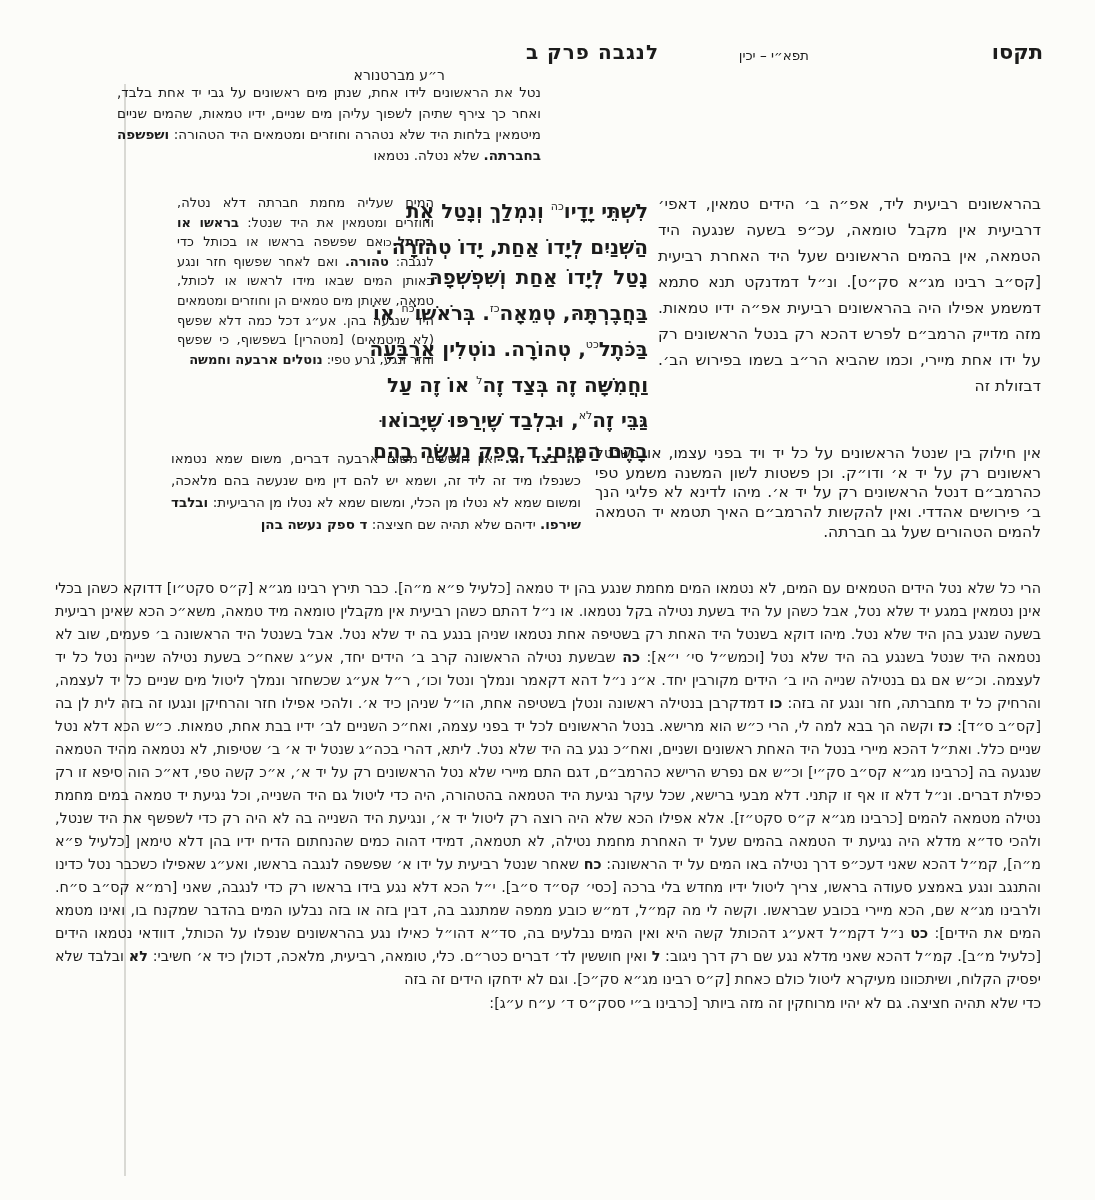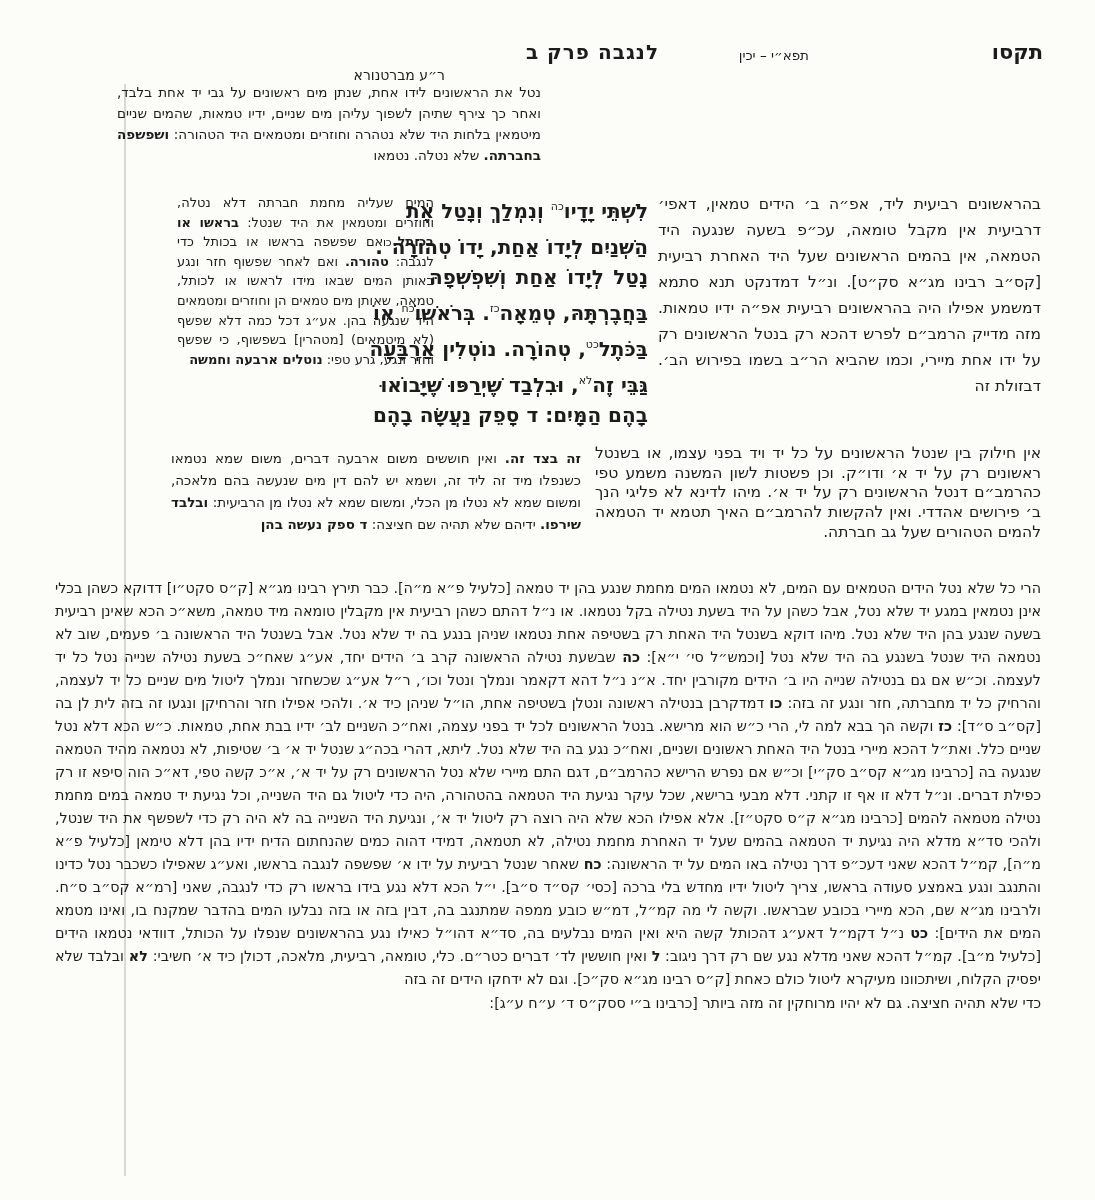--- a/index.html
+++ b/index.html
@@ -52,20 +52,21 @@
 
 
   <div class="abs just" id="bartenura-top"><span>נטל את הראשונים לידו אחת, שנתן מים ראשונים על גבי יד אחת בלבד, ואחר כך צירף שתיהן לשפוך עליהן מים שניים, ידיו טמאות, שהמים שניים מיטמאין בלחות היד שלא נטהרה וחוזרים ומטמאים היד הטהורה: </span><span class="b">ושפשפה בחברתה.</span><span> שלא נטלה. נטמאו</span></div>
 
   <div class="abs" id="mishnah">
       <div class="mline"><span>לִשְׁתֵּי יָדָיו</span><span class="sup">כה</span><span> וְנִמְלַךְ וְנָטַל אֶת</span></div>
       <div class="mline"><span>הַשְּׁנַיִם לְיָדוֹ אַחַת, יָדוֹ טְהוֹרָה</span><span class="sup">כו</span><span>.</span></div>
       <div class="mline"><span>נָטַל לְיָדוֹ אַחַת וְשִׁפְשְׁפָהּ</span></div>
       <div class="mline"><span>בַּחֲבֶרְתָּהּ, טְמֵאָה</span><span class="sup">כז</span><span>. בְּרֹאשׁוֹ</span><span class="sup">כח</span><span> אוֹ</span></div>
       <div class="mline"><span>בַּכֹּתֶל</span><span class="sup">כט</span><span>, טְהוֹרָה. נוֹטְלִין אַרְבָּעָה</span></div>
+      <div class="mline"><span>וַחֲמִשָּׁה זֶה בְּצַד זֶה</span><span class="sup">ל</span><span> אוֹ זֶה עַל</span></div>
       <div class="mline"><span>גַּבֵּי זֶה</span><span class="sup">לא</span><span>, וּבִלְבַד שֶׁיְרַפּוּ שֶׁיָּבוֹאוּ</span></div>
       <div class="mline"><span>בָהֶם הַמָּיִם: </span><span class="b">ד</span><span> סָפֵק נַעֲשָׂה בָהֶם</span></div>
     </div>
 
   <div class="abs just" id="yachin-mid"><span>בהראשונים רביעית ליד, אפ״ה ב׳ הידים טמאין, דאפי׳ דרביעית אין מקבל טומאה, עכ״פ בשעה שנגעה היד הטמאה, אין בהמים הראשונים שעל היד האחרת רביעית [קס״ב רבינו מג״א סק״ט]. ונ״ל דמדנקט תנא סתמא דמשמע אפילו היה בהראשונים רביעית אפ״ה ידיו טמאות. מזה מדייק הרמב״ם לפרש דהכא רק בנטל הראשונים רק על ידו אחת מיירי, וכמו שהביא הר״ב בשמו בפירוש הב׳. דבזולת זה</span></div>
 
   <div class="abs just" id="bartenura-mid"><span>המים שעליה מחמת חברתה דלא נטלה, וחוזרים ומטמאין את היד שנטל: </span><span class="b">בראשו או בכותל.</span><span> אם שפשפה בראשו או בכותל כדי לנגבה: </span><span class="b">טהורה.</span><span> ואם לאחר שפשוף חזר ונגע באותן המים שבאו מידו לראשו או לכותל, טמאה, שאותן מים טמאים הן וחוזרים ומטמאים היד שנגעה בהן. אע״ג דכל כמה דלא שפשף (לא מיטמאים) [מטהרין] בשפשוף, כי שפשף וחזר ונגע, גרע טפי: </span><span class="b">נוטלים ארבעה וחמשה</span></div>
 
   <div class="abs just" id="yachin-bottom-wide"><span>אין חילוק בין שנטל הראשונים על כל יד ויד בפני עצמו, או בשנטל ראשונים רק על יד א׳ ודו״ק. וכן פשטות לשון המשנה משמע טפי כהרמב״ם דנטל הראשונים רק על יד א׳. מיהו לדינא לא פליגי הנך ב׳ פירושים אהדדי. ואין להקשות להרמב״ם האיך תטמא יד הטמאה להמים הטהורים שעל גב חברתה.</span></div>
 

